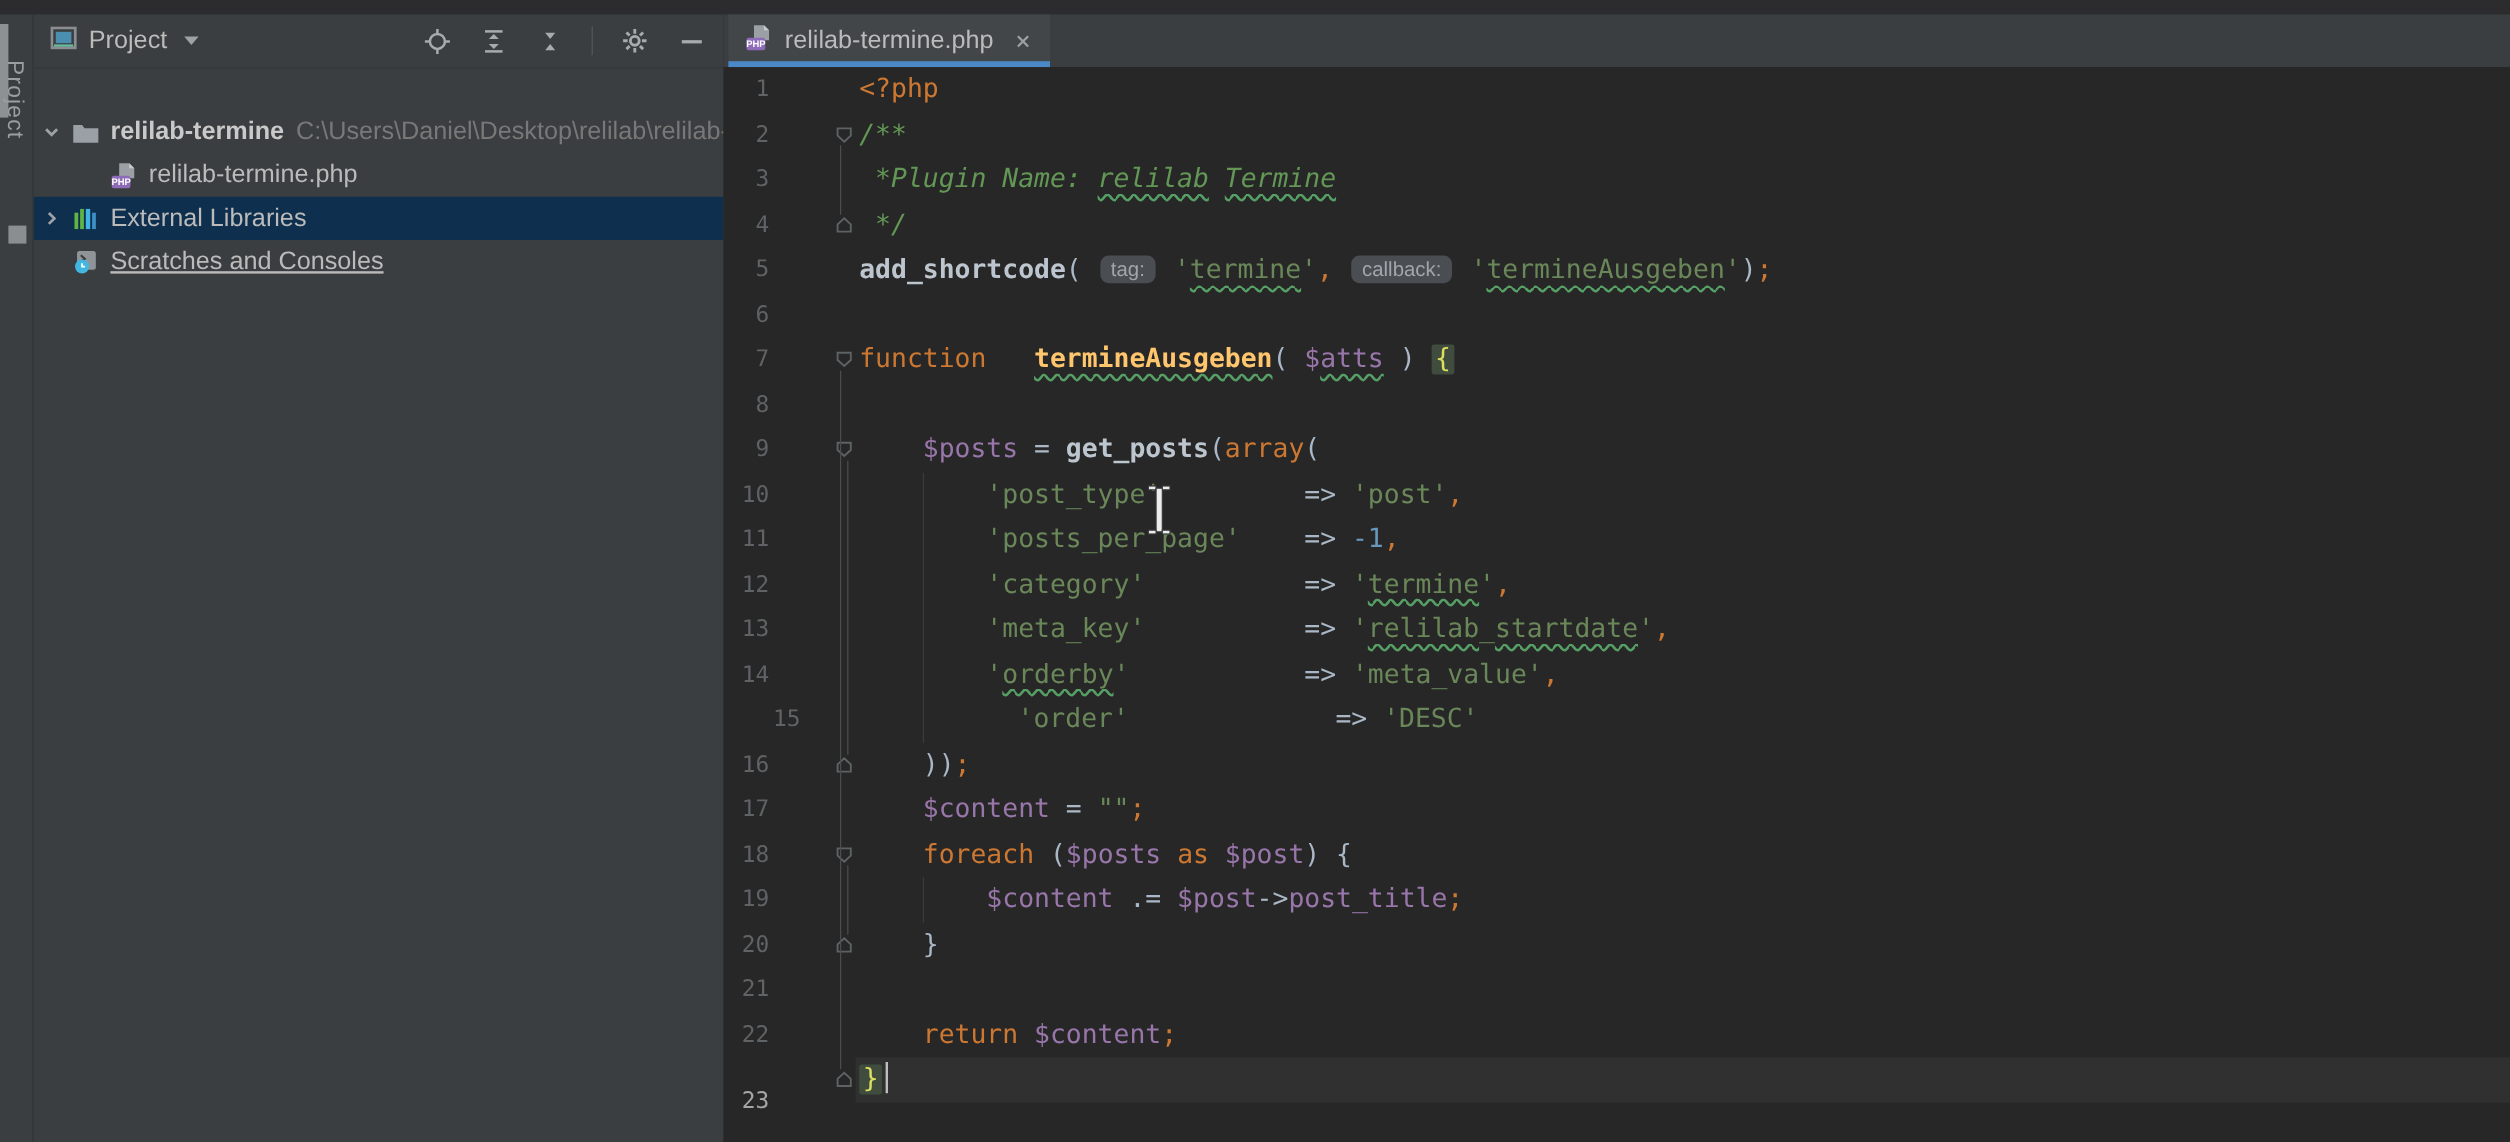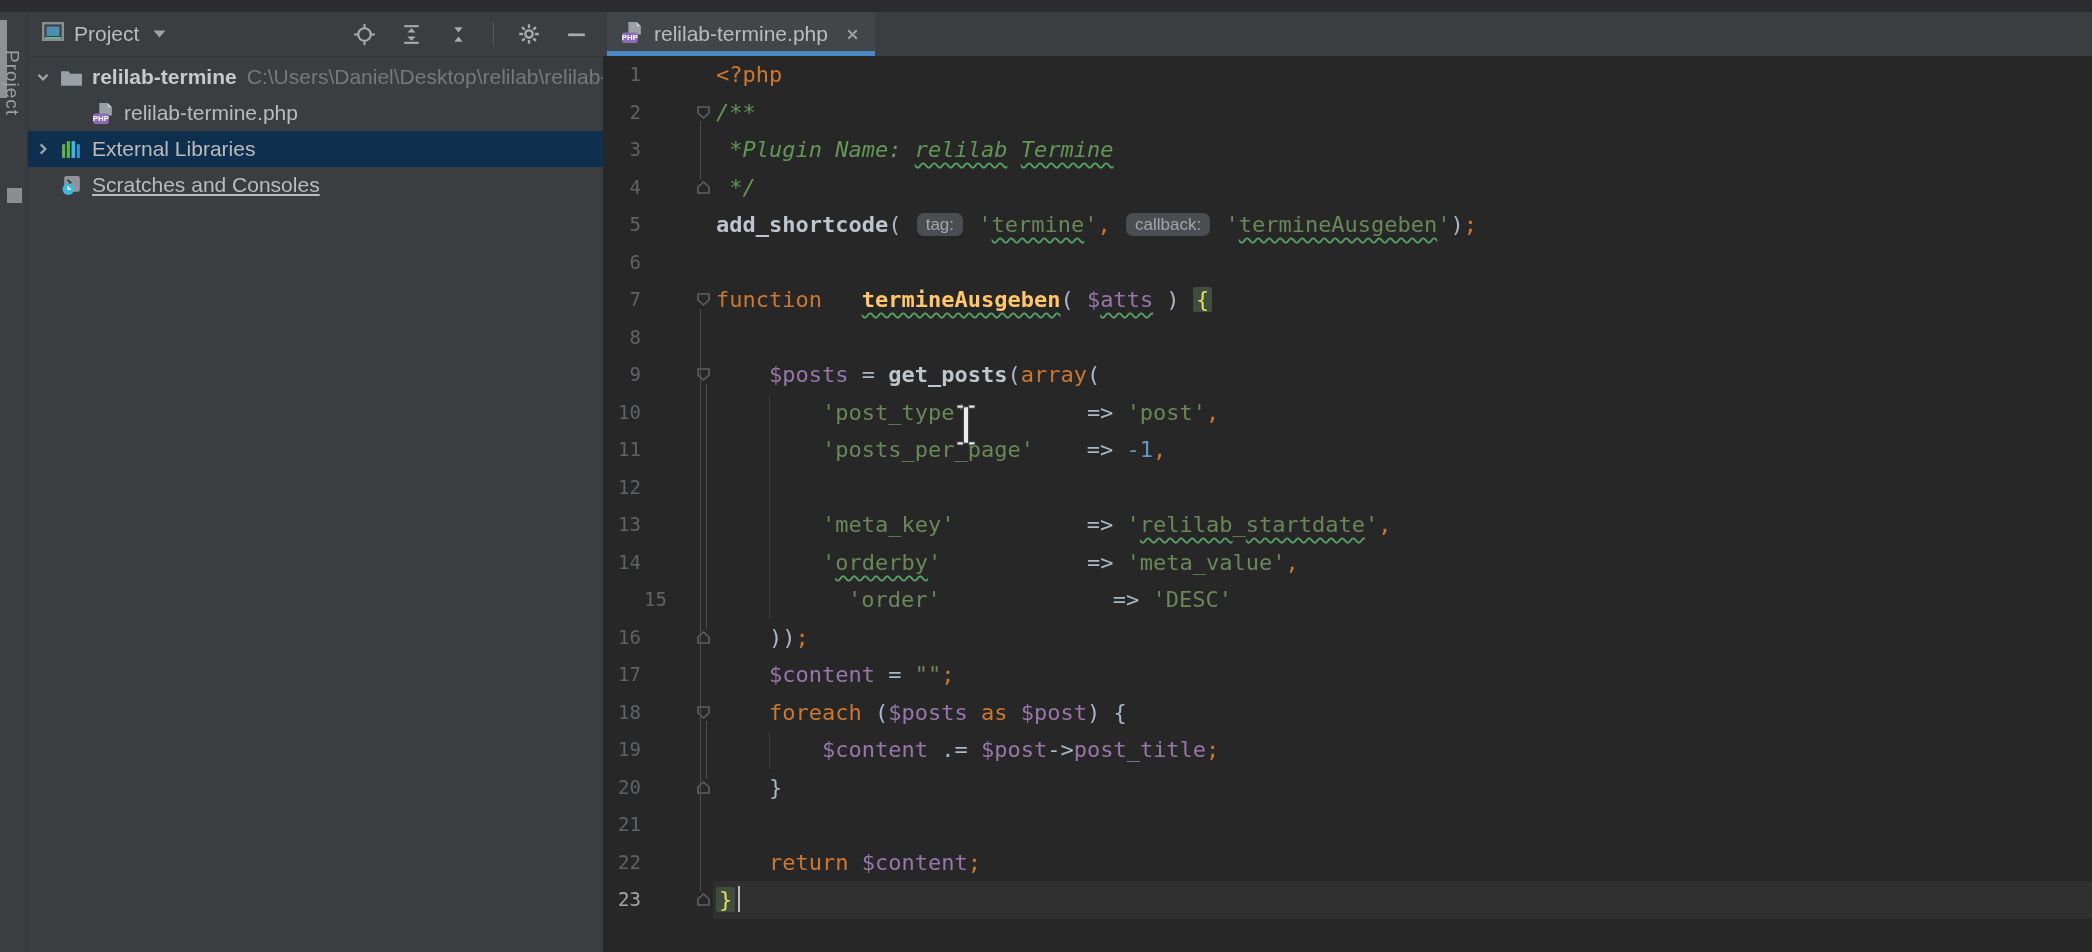--- a/index.html
+++ b/index.html
@@ -14,21 +14,21 @@
   .stripe-square{position:absolute;left:7px;top:176px;width:15px;height:15px;background:#8b8e90;}
 
   
   .panel{position:absolute;left:28px;top:12px;width:575px;height:940px;background:#3b3e40;overflow:hidden;}
   .panel-header{height:44px;display:flex;align-items:center;padding-left:14px;border-bottom:1px solid #34373a;}
   .pp-title{color:#bbbbbb;font-size:21px;margin-left:10px;}
   .pp-caret{margin-left:14px;display:flex;}
   .pp-actions{margin-left:auto;display:flex;align-items:center;gap:22px;padding-right:14px;}
   .pp-btn{display:flex;align-items:center;cursor:default;}
   .pp-divider{width:1px;height:24px;background:#55585a;}
-  .tree{padding-top:2px;}
+  .tree{padding-top:2px;margin-top:33px;}
   .tree-row{height:36px;display:flex;align-items:center;white-space:nowrap;overflow:hidden;font-size:21px;color:#bbbbbb;}
   .tree-row.sel{background:#0f2f4e;}
   .chev-slot{width:30px;display:flex;justify-content:center;flex:none;}
   .tree-icon{width:26px;display:flex;justify-content:center;flex:none;margin-right:8px;}
   .tree-label{flex:none;}
   .tree-label.bold{font-weight:bold;color:#c9c9c9;}
   .tree-path{color:#787878;margin-left:10px;flex:none;}
 
   
   .ezone{position:absolute;left:603px;top:12px;width:1489px;height:940px;}
@@ -36,21 +36,21 @@
   .tab{position:absolute;left:4px;top:0;width:268px;height:44px;background:#434649;display:flex;align-items:center;padding:0 14px;box-sizing:border-box;}
   .tab-underline{position:absolute;left:0;bottom:0;width:100%;height:5px;background:#4a88c7;}
   .tab-label{color:#bbbbbb;font-size:21px;margin:0 12px 0 10px;}
   .tab-close{display:flex;margin-left:auto;}
 
   .editor{position:absolute;left:0;top:44px;right:0;height:896px;background:#272727;overflow:hidden;}
   .code-row{position:absolute;left:0;right:0;height:37.5px;}
   .cur-bg{position:absolute;left:110px;right:0;top:0;bottom:0;background:#303030;}
   .ln{position:absolute;left:0;top:0;width:38px;text-align:right;color:#606366;
       font-family:"DejaVu Sans Mono",monospace;font-size:19px;line-height:37.5px;}
-  .ln.cur{color:#a6a6a6;}
+  .ln.cur{color:#a6a6a6;margin-top:18px;}
   .fold{position:absolute;left:93px;top:11px;display:flex;}
   .ct{position:absolute;left:113px;top:0;font-family:"DejaVu Sans Mono",monospace;font-size:22px;
       line-height:37.5px;white-space:pre;color:#a9b7c6;text-align:right;}
   .tk-kw{color:#cc7832;}
   .tk-fn{color:#ffc66d;font-weight:bold;}
   .tk-call{color:#bdc5cf;font-weight:600;}
   .tk-var{color:#9876aa;}
   .tk-str{color:#6a8759;}
   .tk-num{color:#6897bb;}
   .tk-pun{color:#a9b7c6;}
@@ -262,20 +262,21 @@
         <div class="code-row" style="top: 337.75px;">
           <span class="ln">10</span>
           <div class="ct"><span class="tk-pun">        </span><span class="tk-str">'post_type'</span><span class="tk-pun">         =&gt; </span><span class="tk-str">'post'</span><span class="tk-sc">,</span></div>
         </div>
         <div class="code-row" style="top: 375.25px;">
           <span class="ln">11</span>
           <div class="ct"><span class="tk-pun">        </span><span class="tk-str">'posts_per_page'</span><span class="tk-pun">    =&gt; </span><span class="tk-num">-1</span><span class="tk-sc">,</span></div>
         </div>
         <div class="code-row" style="top: 412.75px;">
           <span class="ln">12</span>
+          <div class="ct"><span class="tk-pun">        </span><span class="tk-str">'category'</span><span class="tk-pun">          =&gt; </span><span class="tk-str">'</span><span class="tk-str wavy">termine</span><span class="tk-str">'</span><span class="tk-sc">,</span></div>
         </div>
         <div class="code-row" style="top: 450.25px;">
           <span class="ln">13</span>
           <div class="ct"><span class="tk-pun">        </span><span class="tk-str">'meta_key'</span><span class="tk-pun">          =&gt; </span><span class="tk-str">'</span><span class="tk-str wavy">relilab</span><span class="tk-str">_</span><span class="tk-str wavy">startdate</span><span class="tk-str">'</span><span class="tk-sc">,</span></div>
         </div>
         <div class="code-row" style="top: 487.75px;">
           <span class="ln">14</span>
           <div class="ct"><span class="tk-pun">        </span><span class="tk-str">'</span><span class="tk-str wavy">orderby</span><span class="tk-str">'</span><span class="tk-pun">           =&gt; </span><span class="tk-str">'meta_value'</span><span class="tk-sc">,</span></div>
         </div>
         <div class="code-row" style="top: 525.25px; margin-left: 26px;">

